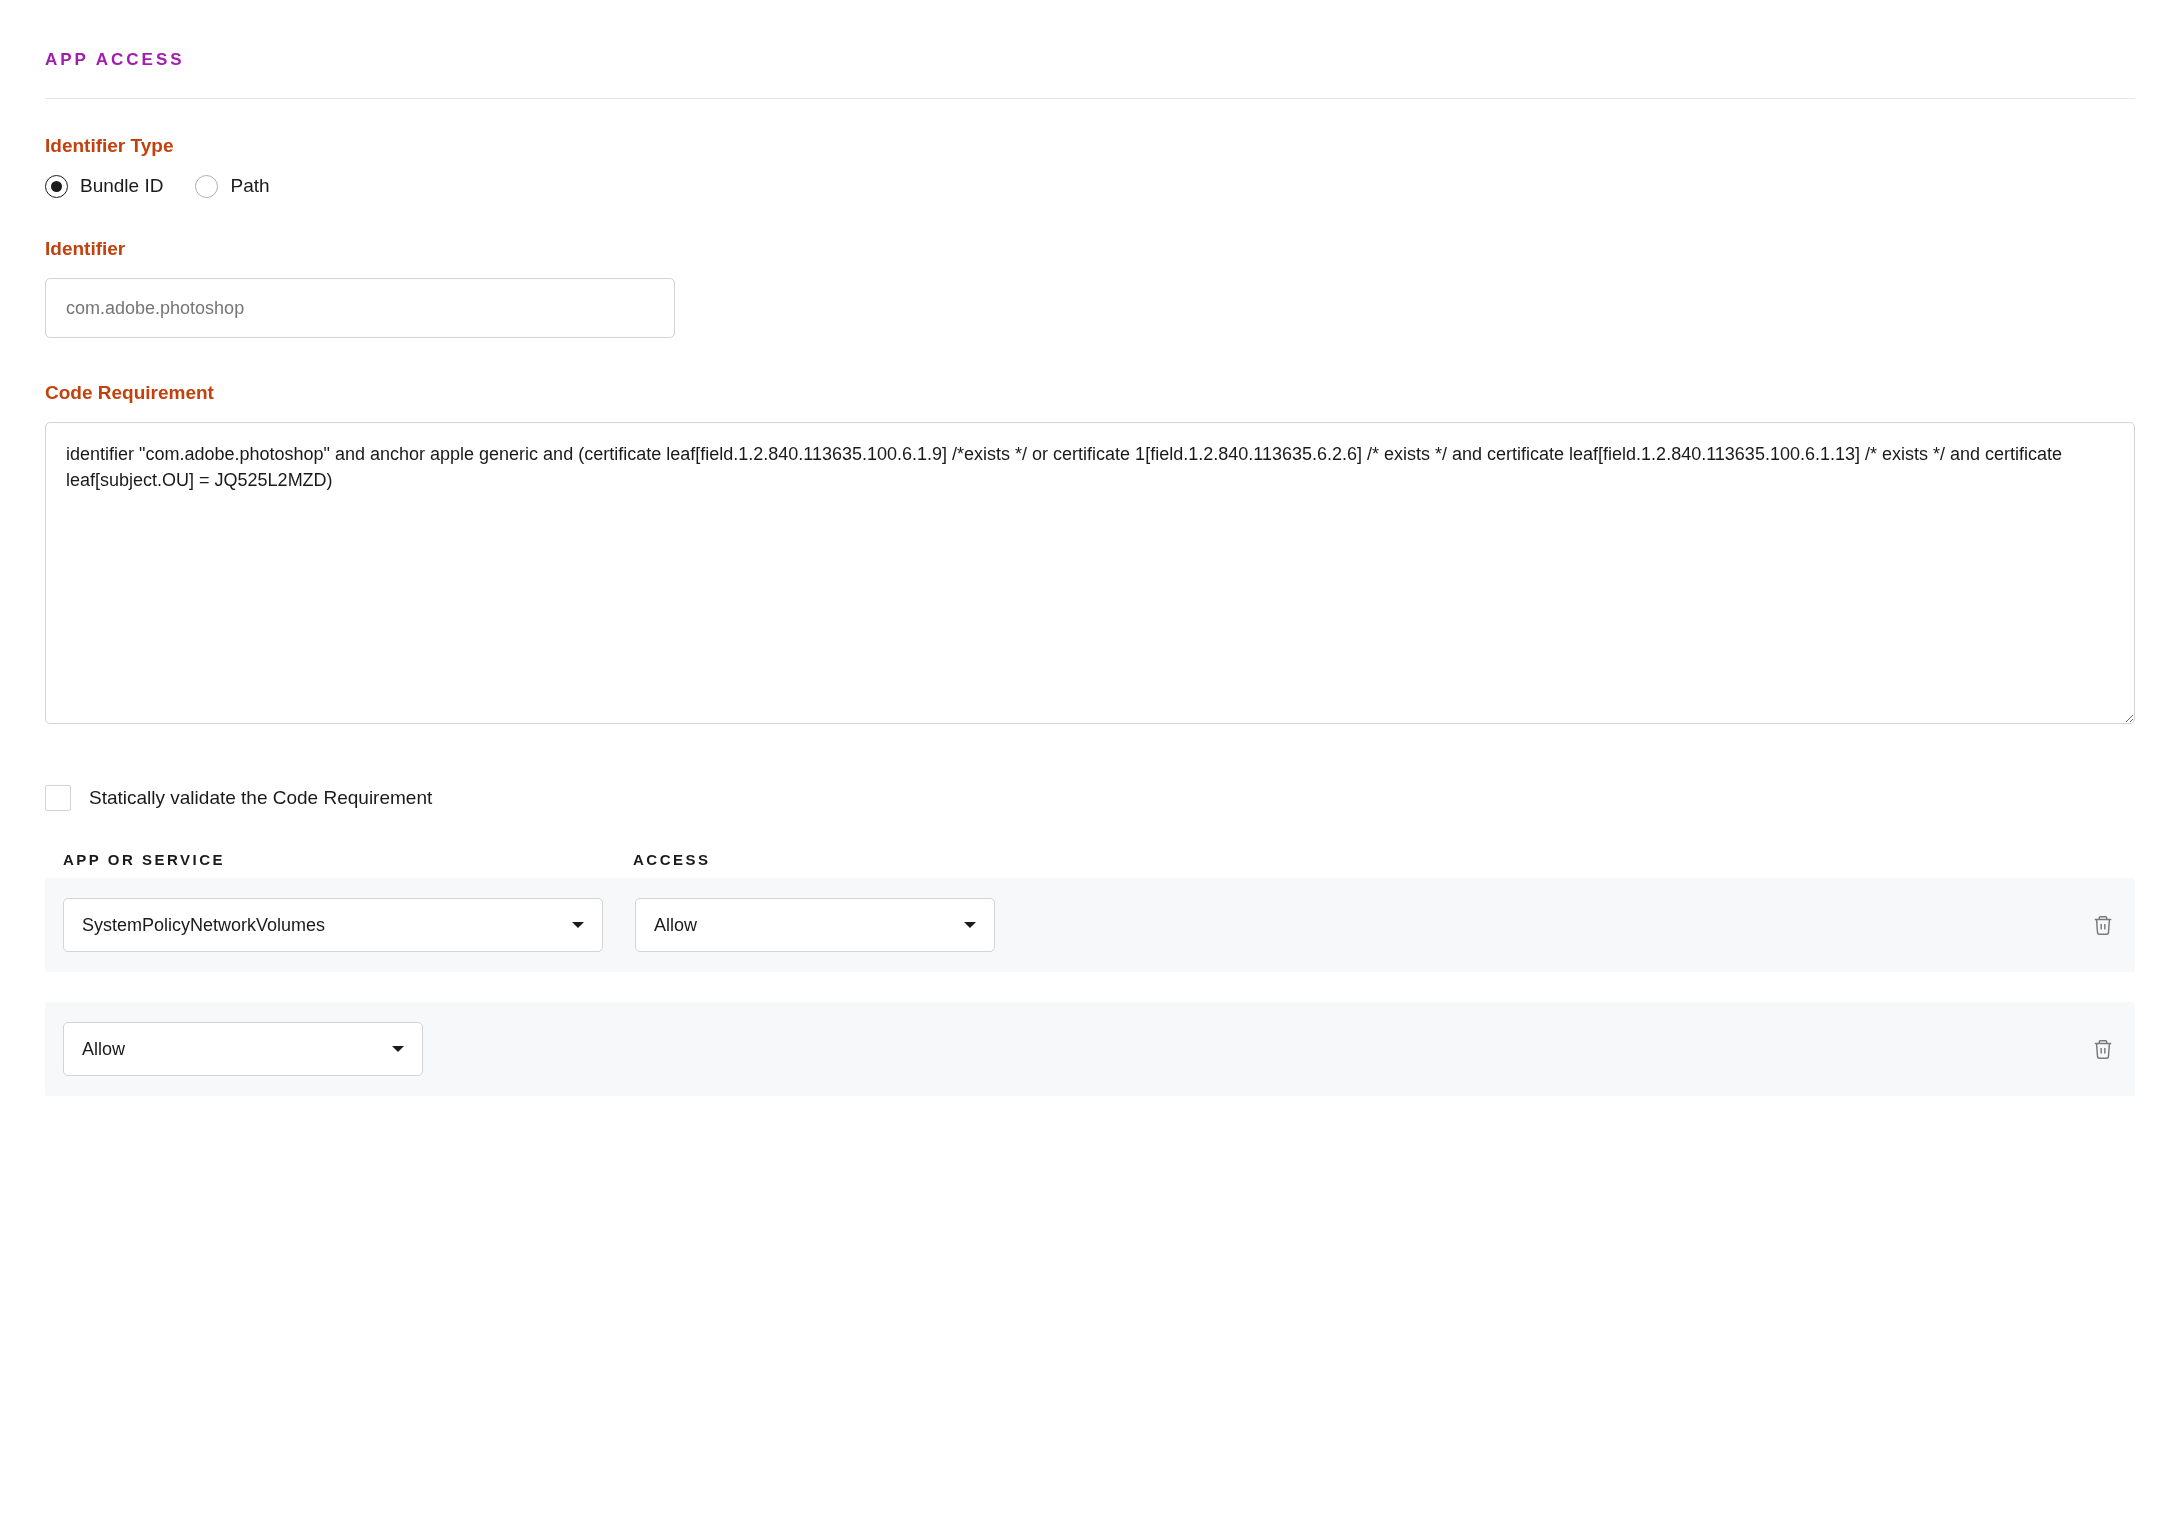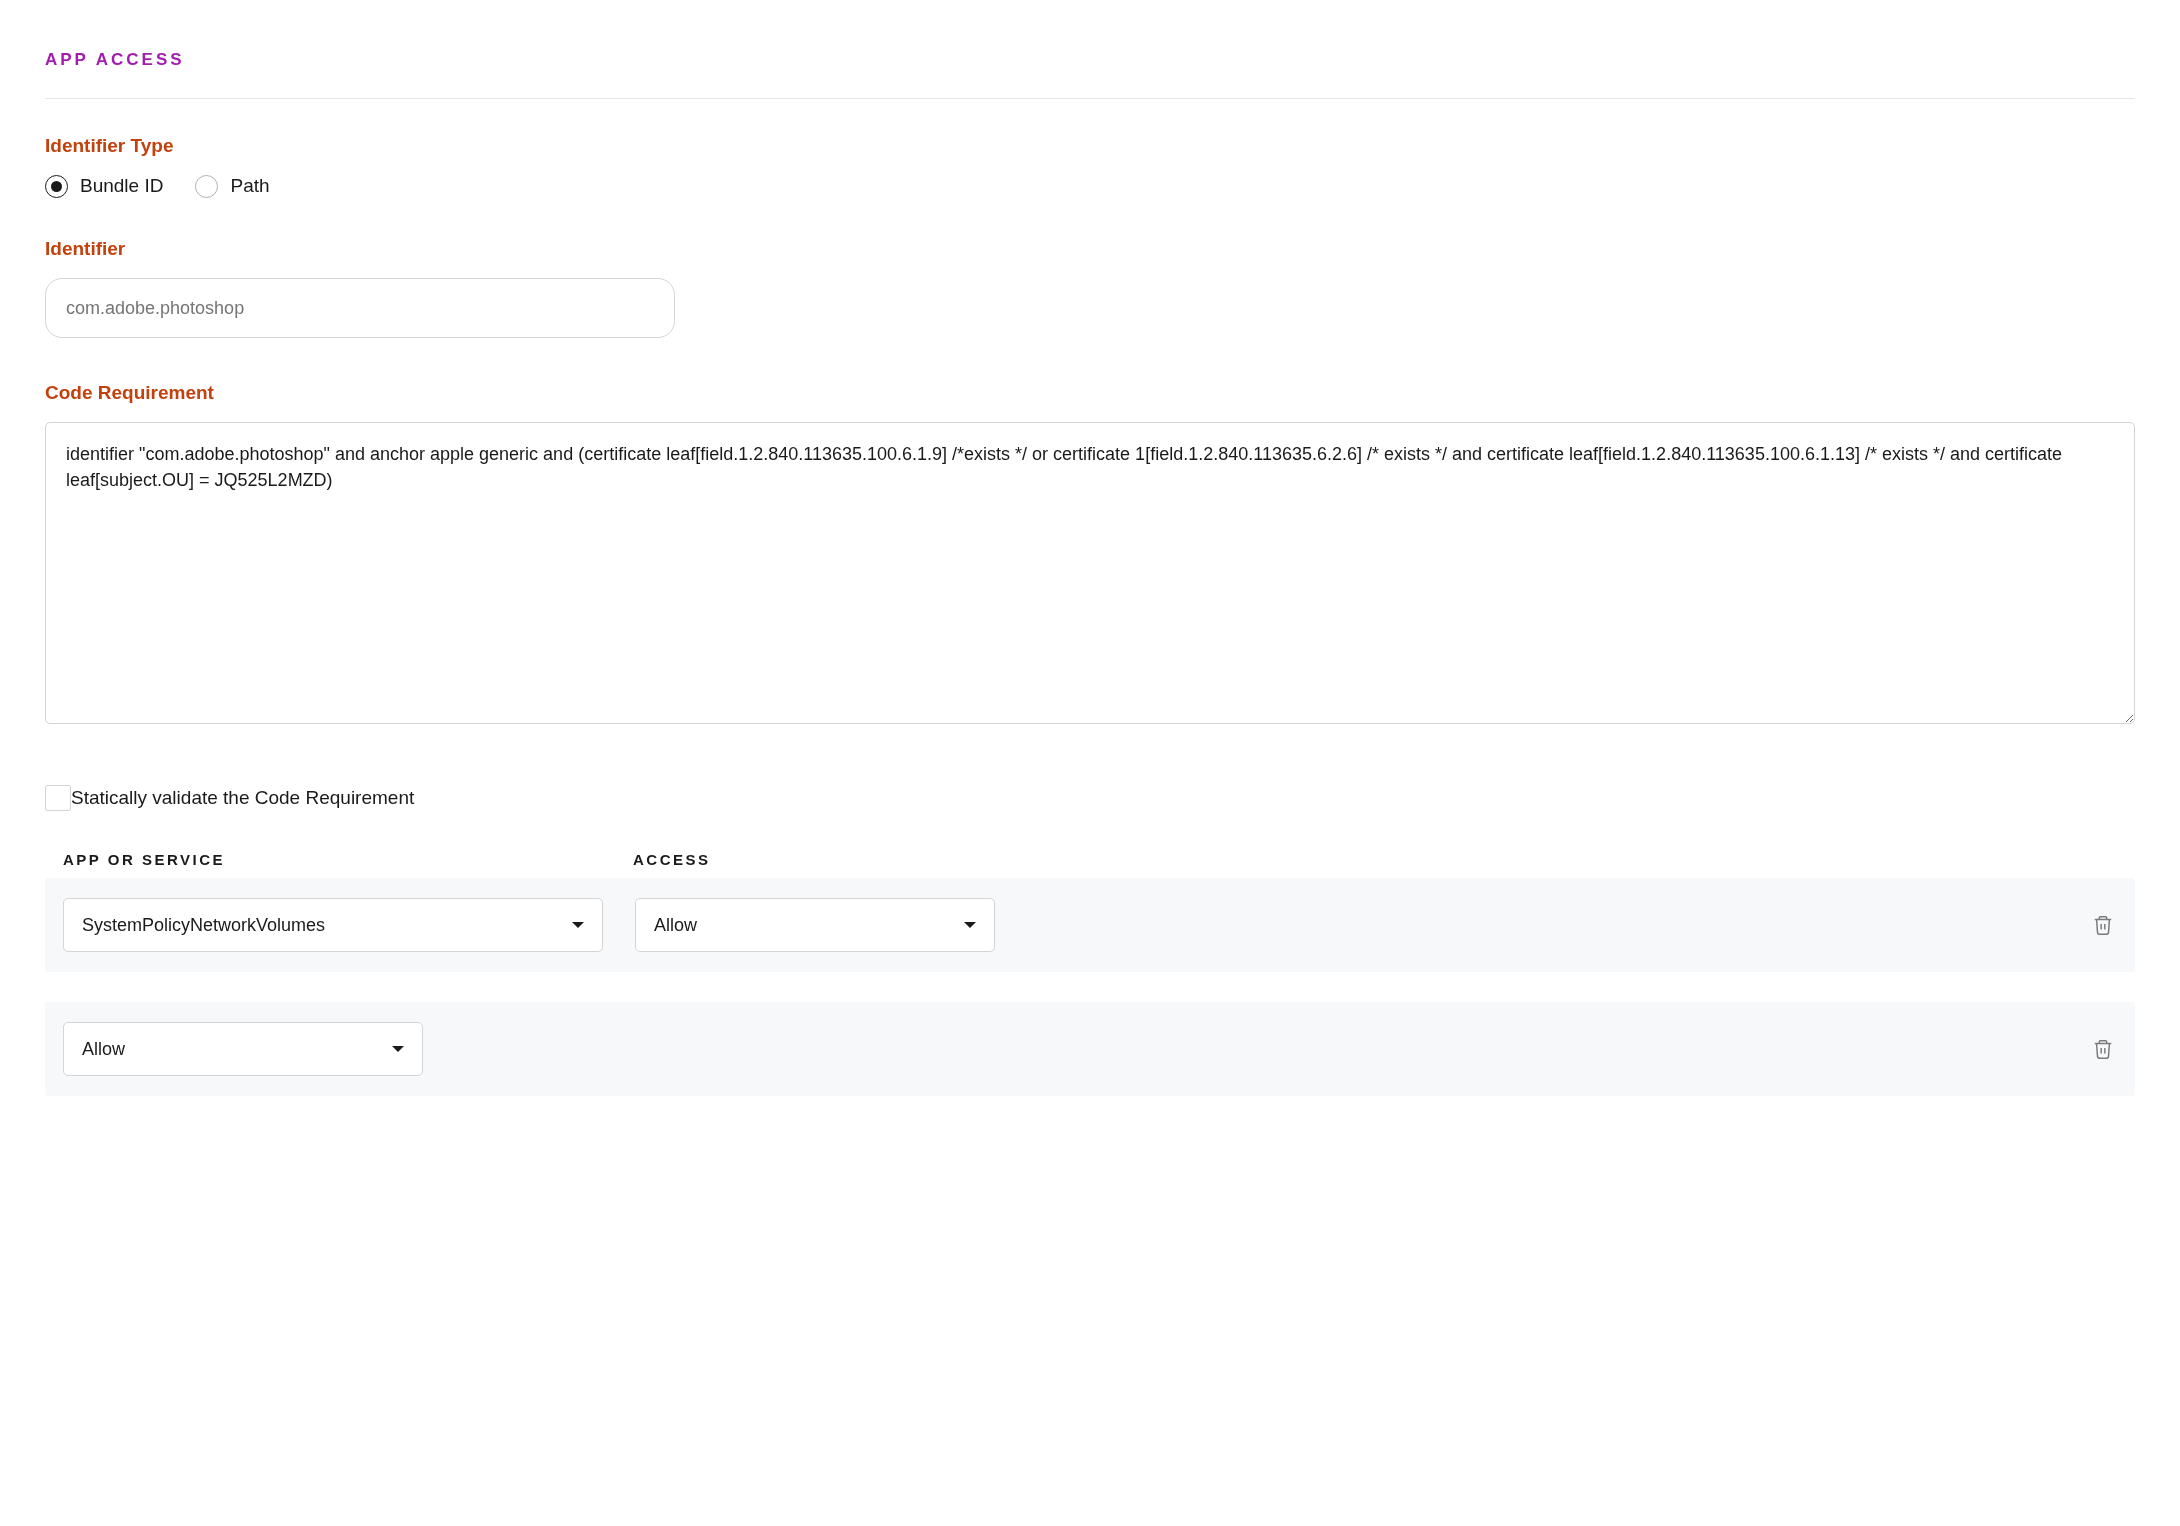--- a/index.html
+++ b/index.html
@@ -60,21 +60,21 @@
     }
     .radio-label {
       font-size: 19px;
       color: #1a1a1a;
     }
     .text-input {
       width: 630px;
       height: 60px;
       padding: 0 20px;
       border: 1px solid #d4d4d4;
-      border-radius: 17px;
+      border-radius: 5px;
       font-size: 18px;
       color: #8a8a8a;
       background: #fff;
       margin-bottom: 44px;
     }
     .textarea-input {
       width: 100%;
       height: 302px;
       padding: 18px 20px;
       border: 1px solid #d4d4d4;
@@ -82,20 +82,21 @@
       font-size: 18px;
       color: #1a1a1a;
       line-height: 1.45;
       resize: both;
       font-family: inherit;
       margin-bottom: 56px;
     }
     .checkbox-row {
       display: flex;
       align-items: center;
+      gap: 18px;
       margin-bottom: 40px;
       text-align: right;
     }
     .checkbox-box {
       width: 26px;
       height: 26px;
       border: 1px solid #d4d4d4;
       border-radius: 2px;
       background: #fff;
       cursor: pointer;

